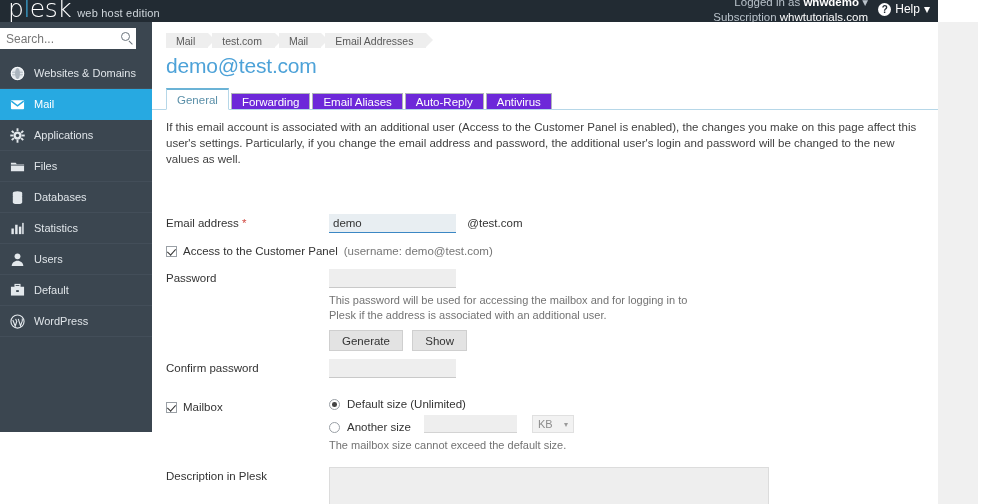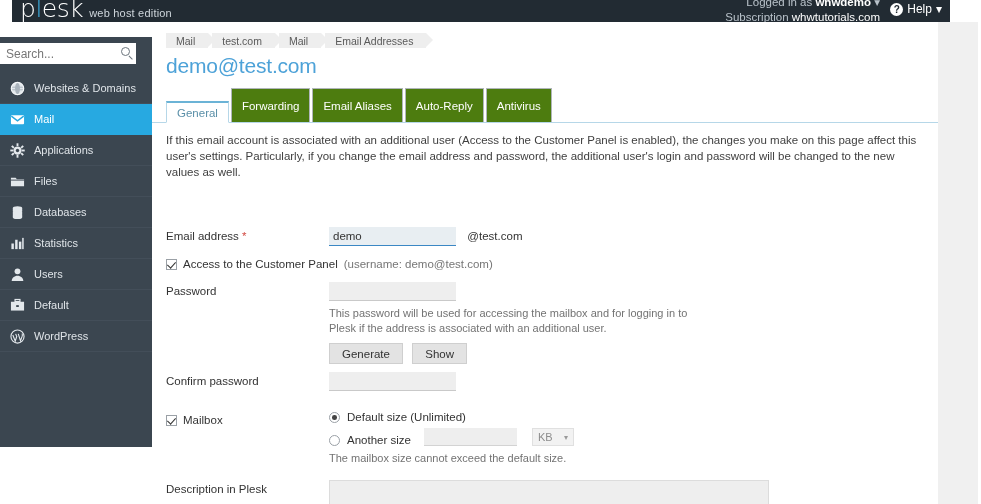--- a/index.html
+++ b/index.html
@@ -11,21 +11,20 @@
     font-family: "Liberation Sans", sans-serif;
     font-size: 12px;
     color: #333333;
   }
   .app { position: relative; width: 981px; height: 504px; background: #ffffff; }
 
   
   .topbar {
     position: absolute; left: 0; top: 0; width: 938px; height: 22px;
     background: #222b33;
-    margin-left: 12px;
   }
   .logo-wrap {
     position: absolute; left: 8px; top: -6px;
     display: flex; align-items: baseline; gap: 6px;
   }
   .logo {
     font-size: 25px; letter-spacing: -0.5px; color: #ffffff;
     font-family: "DejaVu Sans", sans-serif; font-weight: 300;
   }
   .logo .l-e { color: #3daee0; }
@@ -45,21 +44,20 @@
   .help-circle {
     display: inline-block; width: 13px; height: 13px; border-radius: 50%;
     background: #ffffff; color: #222b33; font-size: 10px; font-weight: bold;
     text-align: center; line-height: 13px;
   }
 
   
   .sidebar {
     position: absolute; left: 0; top: 22px; width: 152px; height: 410px;
     background: #3b4650;
-    margin-top: 15px;
   }
   .search-row { padding: 6px 8px 6px 0px; }
   .search-box {
     position: relative; height: 21px; background: #ffffff;
     margin-left: 0; margin-right: 8px;
     display: flex; align-items: center;
   }
   .search-box input {
     border: 0; outline: 0; background: transparent; width: 100%;
     font-family: "Liberation Sans", sans-serif; font-size: 12px;
@@ -119,22 +117,22 @@
     letter-spacing: -0.2px;
   }
 
   
   .tabs {
     display: flex; align-items: flex-end; gap: 2px;
     padding-left: 14px; margin-top: 10px;
     border-bottom: 1px solid #b6d7e8;
   }
   .tab {
-    height: 34px; padding: 0 10px; display: flex; align-items: center;
-    font-size: 11.5px; background: #4d7c0f; color: #ffffff;
+    height: 16px; padding: 0 10px; display: flex; align-items: center;
+    font-size: 11.5px; background: #6d28d9; color: #ffffff;
     cursor: pointer; border: 1px solid #b0b6ba; border-bottom: none;
   }
   .tab.active {
     background: #ffffff; color: #5a8fa8;
     border: 1px solid #b6d7e8; border-top: 2px solid #6bb3d6; border-bottom: 1px solid #ffffff;
     margin-bottom: -1px; height: 22px;
   }
 
   
   .info {

